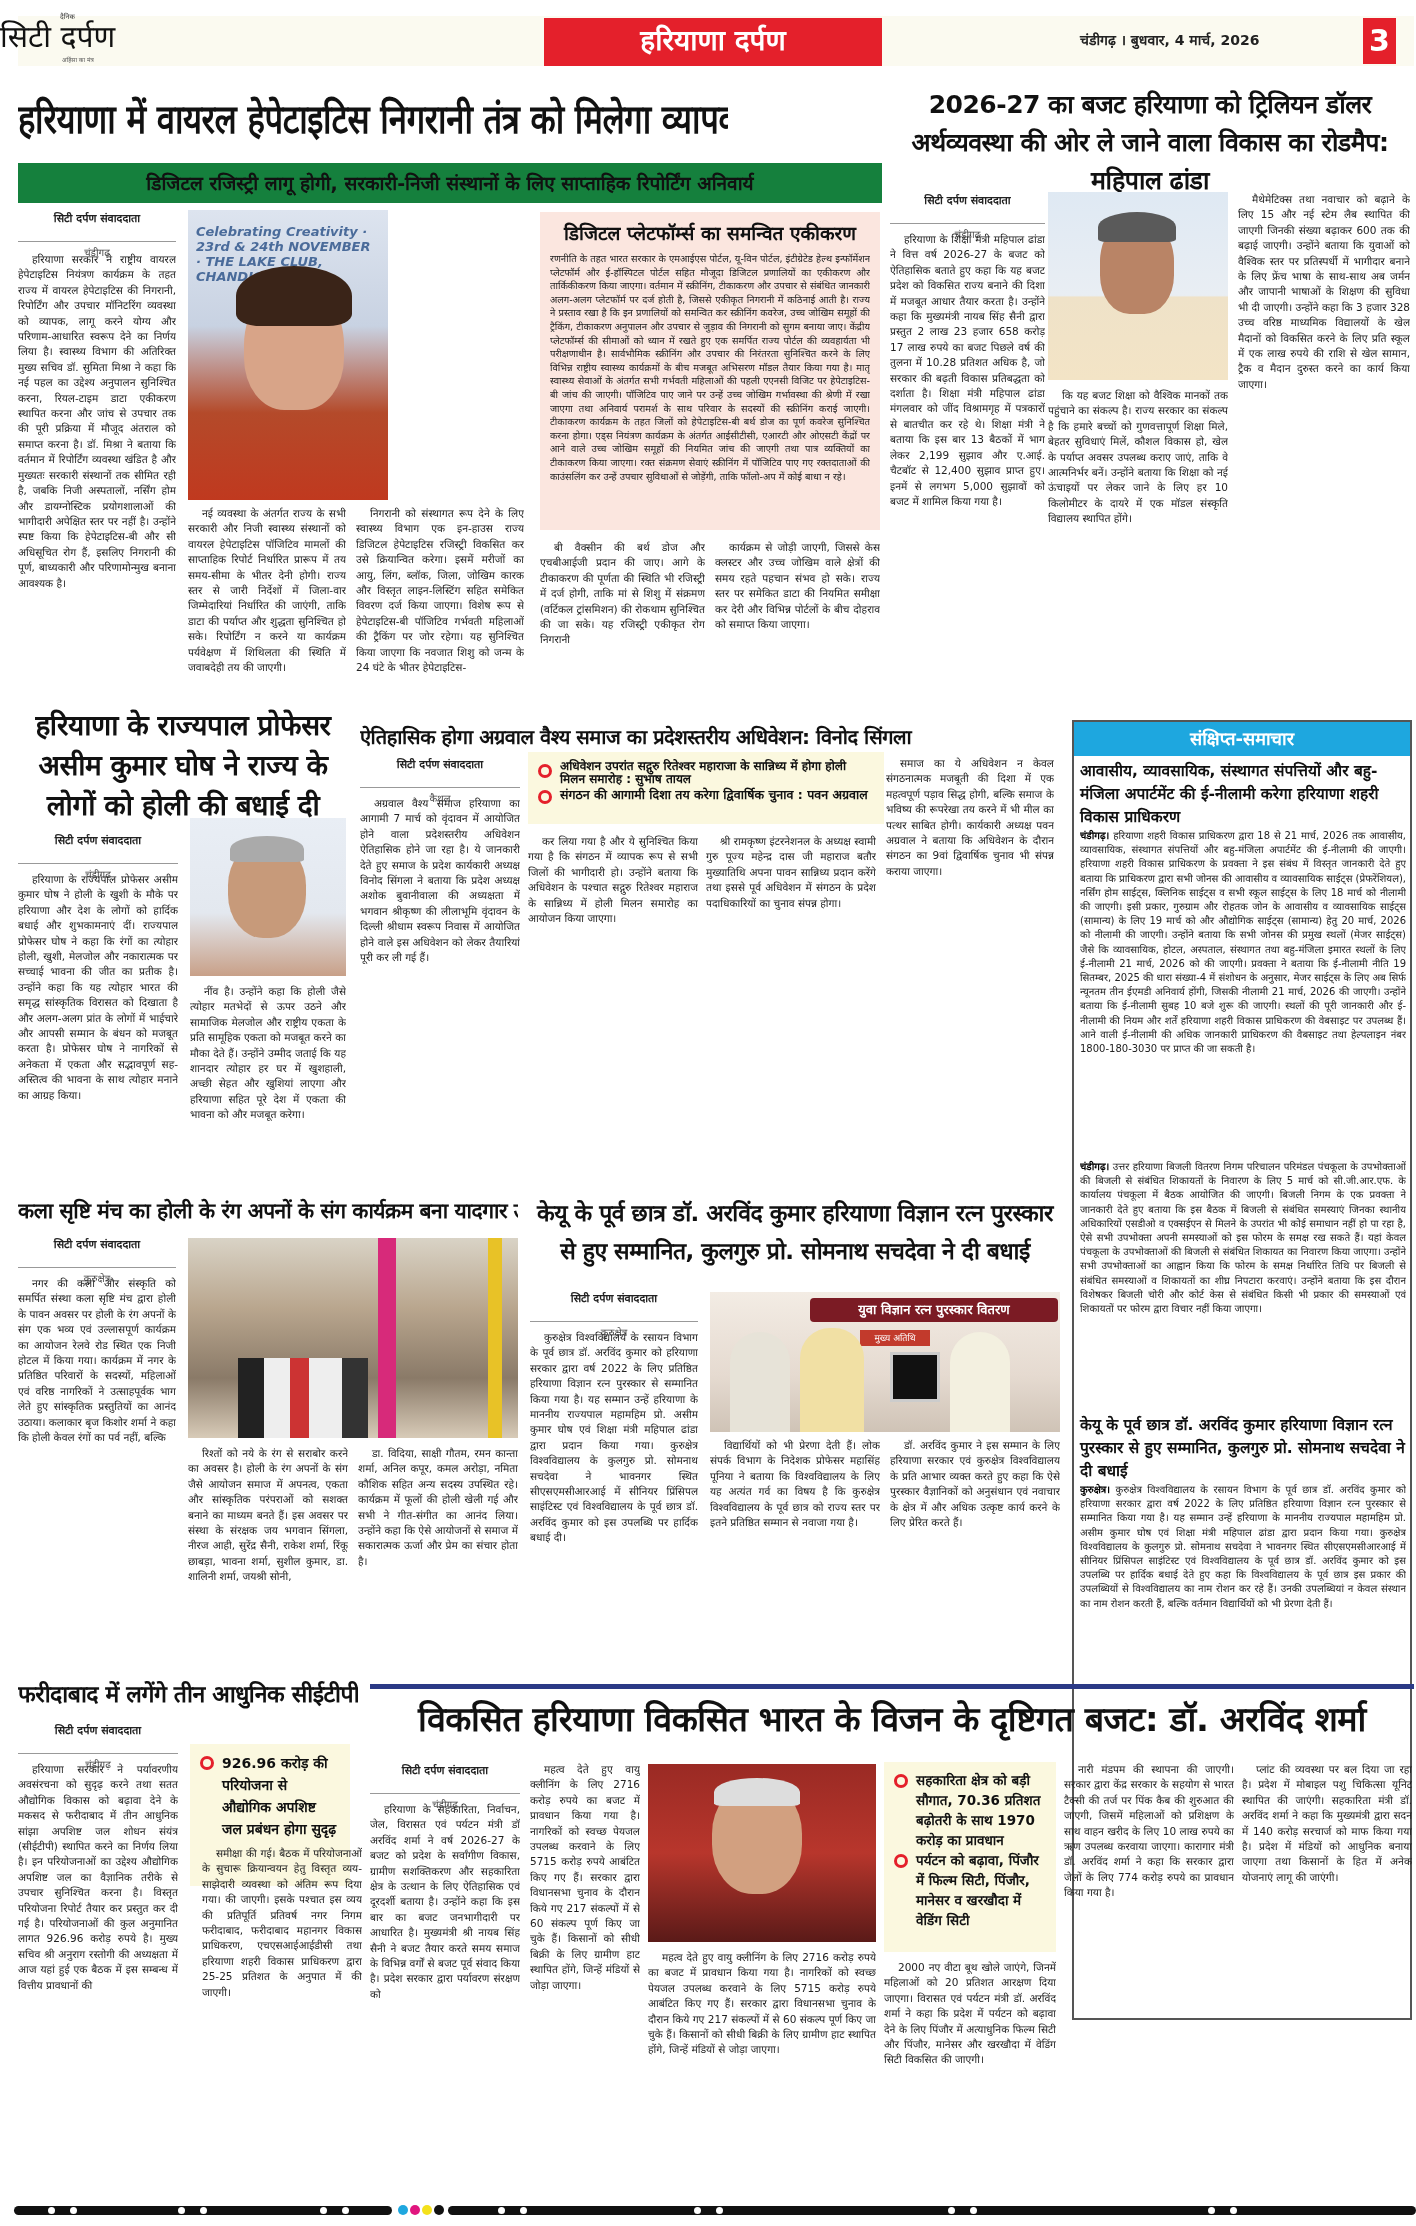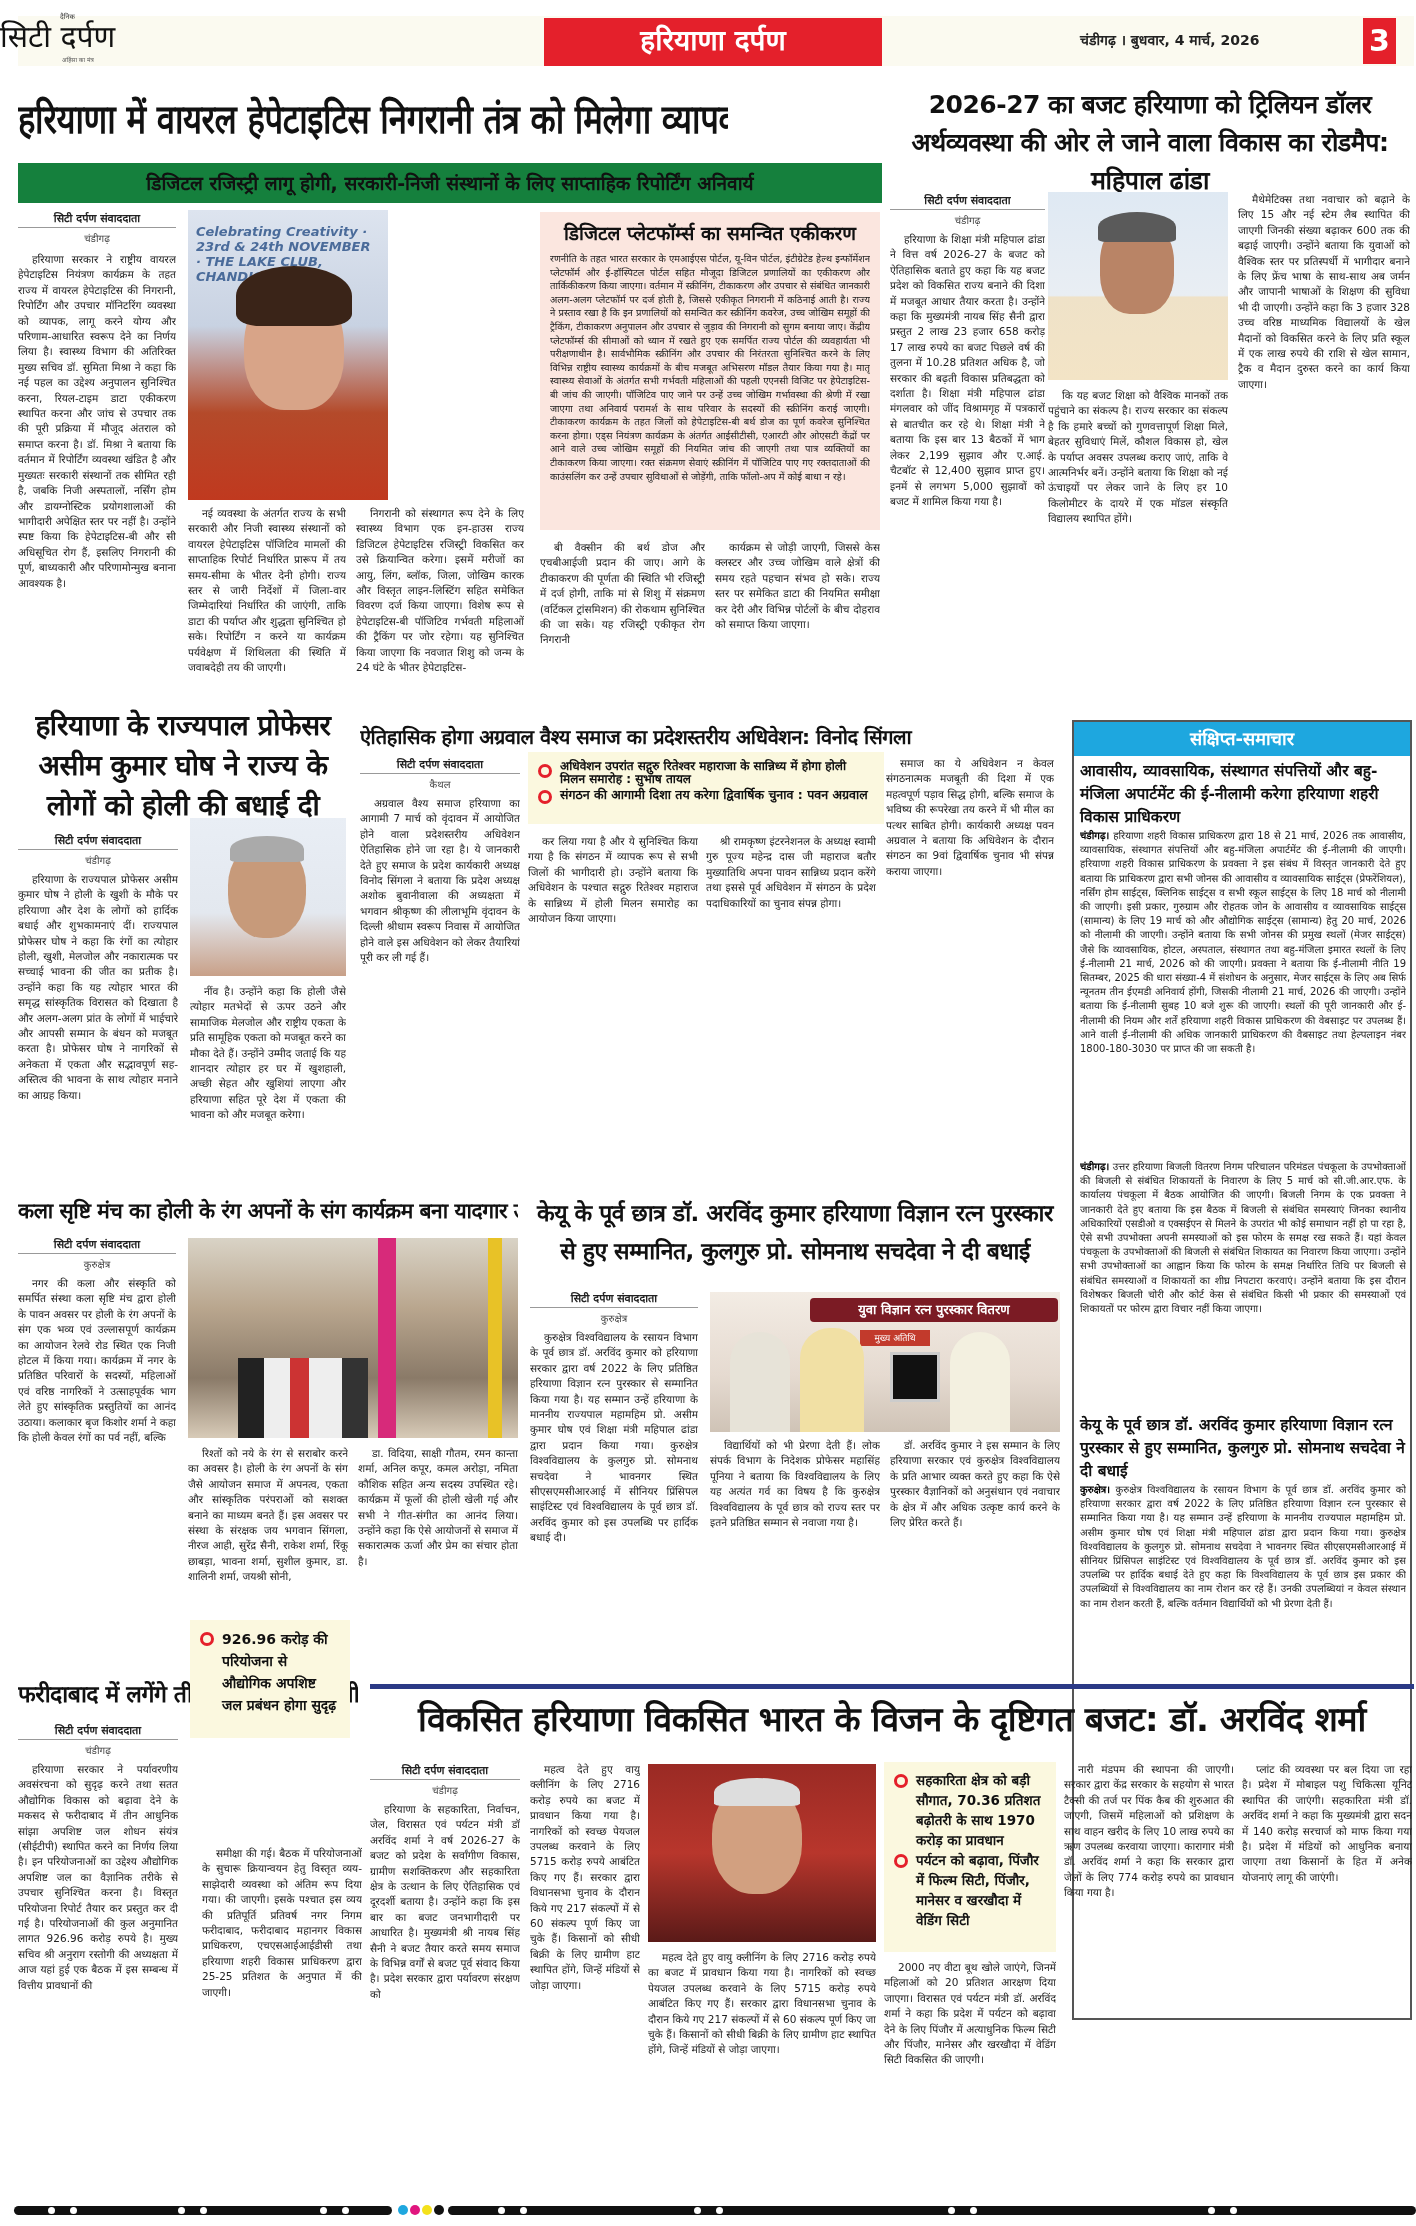--- a/index.html
+++ b/index.html
@@ -7,21 +7,21 @@
 body{font-family:"DejaVu Sans","Liberation Sans",sans-serif;color:#1a1a1a;position:relative}
 .abs{position:absolute}
 .masthead{left:18px;top:16px;width:1396px;height:50px;background:#fbfaf0}
 .logo{left:0;top:18px;font-family:"DejaVu Serif",serif;font-weight:normal;font-size:30px;line-height:38px;color:#111}
 .logo-sub{left:60px;top:12px;font-size:7px;color:#333}
 .logo-tag{left:62px;top:56px;font-size:6px;color:#555}
 .section-tag{left:544px;top:18px;width:338px;height:48px;background:#e4202b;color:#fff;font-weight:bold;font-size:28px;line-height:46px;text-align:center}
 .dateline{left:1080px;top:30px;font-size:14px;font-weight:bold;color:#222}
 .pageno{left:1363px;top:18px;width:33px;height:46px;background:#e4202b;color:#fff;font-weight:bold;font-size:30px;line-height:46px;text-align:center}
 .hl{font-weight:bold;color:#111;line-height:1.18;letter-spacing:-0.5px}
-.byline{font-size:11px;font-weight:bold;text-align:center;border-bottom:1px solid #999;padding-bottom:2px;color:#222}
+.byline{font-size:11px;font-weight:bold;text-align:center;border-bottom:1px solid #999;padding-bottom:16px;color:#222}
 .place{font-size:10px;text-align:center;color:#444;margin-top:3px}
 .body{font-size:10.5px;line-height:15.4px;text-align:justify;color:#222;overflow:hidden}
 .body p{text-indent:14px}
 .photo{background:#bbb;overflow:hidden}
 .blue-strap{left:18px;top:163px;width:864px;height:40px;background:#15803d;color:#111;font-weight:bold;font-size:21px;line-height:40px;text-align:center}
 .pink-box{background:#fbe6df;padding:8px 10px}
 .pink-box h3{font-size:19px;font-weight:bold;text-align:center;margin-bottom:6px;color:#111}
 .pull{background:#fbf8df;padding:8px 10px}
 .pull .item{display:flex;gap:8px;font-weight:bold;font-size:15px;line-height:22px;color:#111}
 .ring{flex:0 0 14px;width:14px;height:14px;border:3px solid #e4202b;border-radius:50%;margin-top:4px}
@@ -201,21 +201,21 @@
   </div>
 
 <div class="abs hl" style="left:18px;top:1676px;width:340px;font-size:23px;line-height:36px;white-space:nowrap;overflow:hidden">फरीदाबाद में लगेंगे तीन आधुनिक सीईटीपी</div>
 <div class="abs" style="left:18px;top:1722px;width:160px">
   <div class="byline">सिटी दर्पण संवाददाता</div>
   <div class="place">चंडीगढ़</div>
 </div>
 <div class="abs body" style="left:18px;top:1762px;width:160px;height:420px">
     <p>हरियाणा सरकार ने पर्यावरणीय अवसंरचना को सुदृढ़ करने तथा सतत औद्योगिक विकास को बढ़ावा देने के मकसद से फरीदाबाद में तीन आधुनिक सांझा अपशिष्ट जल शोधन संयंत्र (सीईटीपी) स्थापित करने का निर्णय लिया है। इन परियोजनाओं का उद्देश्य औद्योगिक अपशिष्ट जल का वैज्ञानिक तरीके से उपचार सुनिश्चित करना है। विस्तृत परियोजना रिपोर्ट तैयार कर प्रस्तुत कर दी गई है। परियोजनाओं की कुल अनुमानित लागत 926.96 करोड़ रुपये है। मुख्य सचिव श्री अनुराग रस्तोगी की अध्यक्षता में आज यहां हुई एक बैठक में इस सम्बन्ध में वित्तीय प्रावधानों की</p>
   </div>
-<div class="abs pull" style="left:190px;top:1620px;width:160px;height:118px">
+<div class="abs pull" style="left:190px;top:1744px;width:160px;height:142px">
   <div class="item" style="font-size:14px;line-height:22px">
       <span class="ring"></span>
       <span>926.96 करोड़ की परियोजना से औद्योगिक अपशिष्ट जल प्रबंधन होगा सुदृढ़</span>
     </div>
 </div>
 <div class="abs body" style="left:202px;top:1846px;width:160px;height:336px">
     <p>समीक्षा की गई। बैठक में परियोजनाओं के सुचारू क्रियान्वयन हेतु विस्तृत व्यय-साझेदारी व्यवस्था को अंतिम रूप दिया गया। की जाएगी। इसके पश्चात इस व्यय की प्रतिपूर्ति प्रतिवर्ष नगर निगम फरीदाबाद, फरीदाबाद महानगर विकास प्राधिकरण, एचएसआईआईडीसी तथा हरियाणा शहरी विकास प्राधिकरण द्वारा 25-25 प्रतिशत के अनुपात में की जाएगी।</p>
   </div>
 
 <div class="abs divider-navy"></div>

